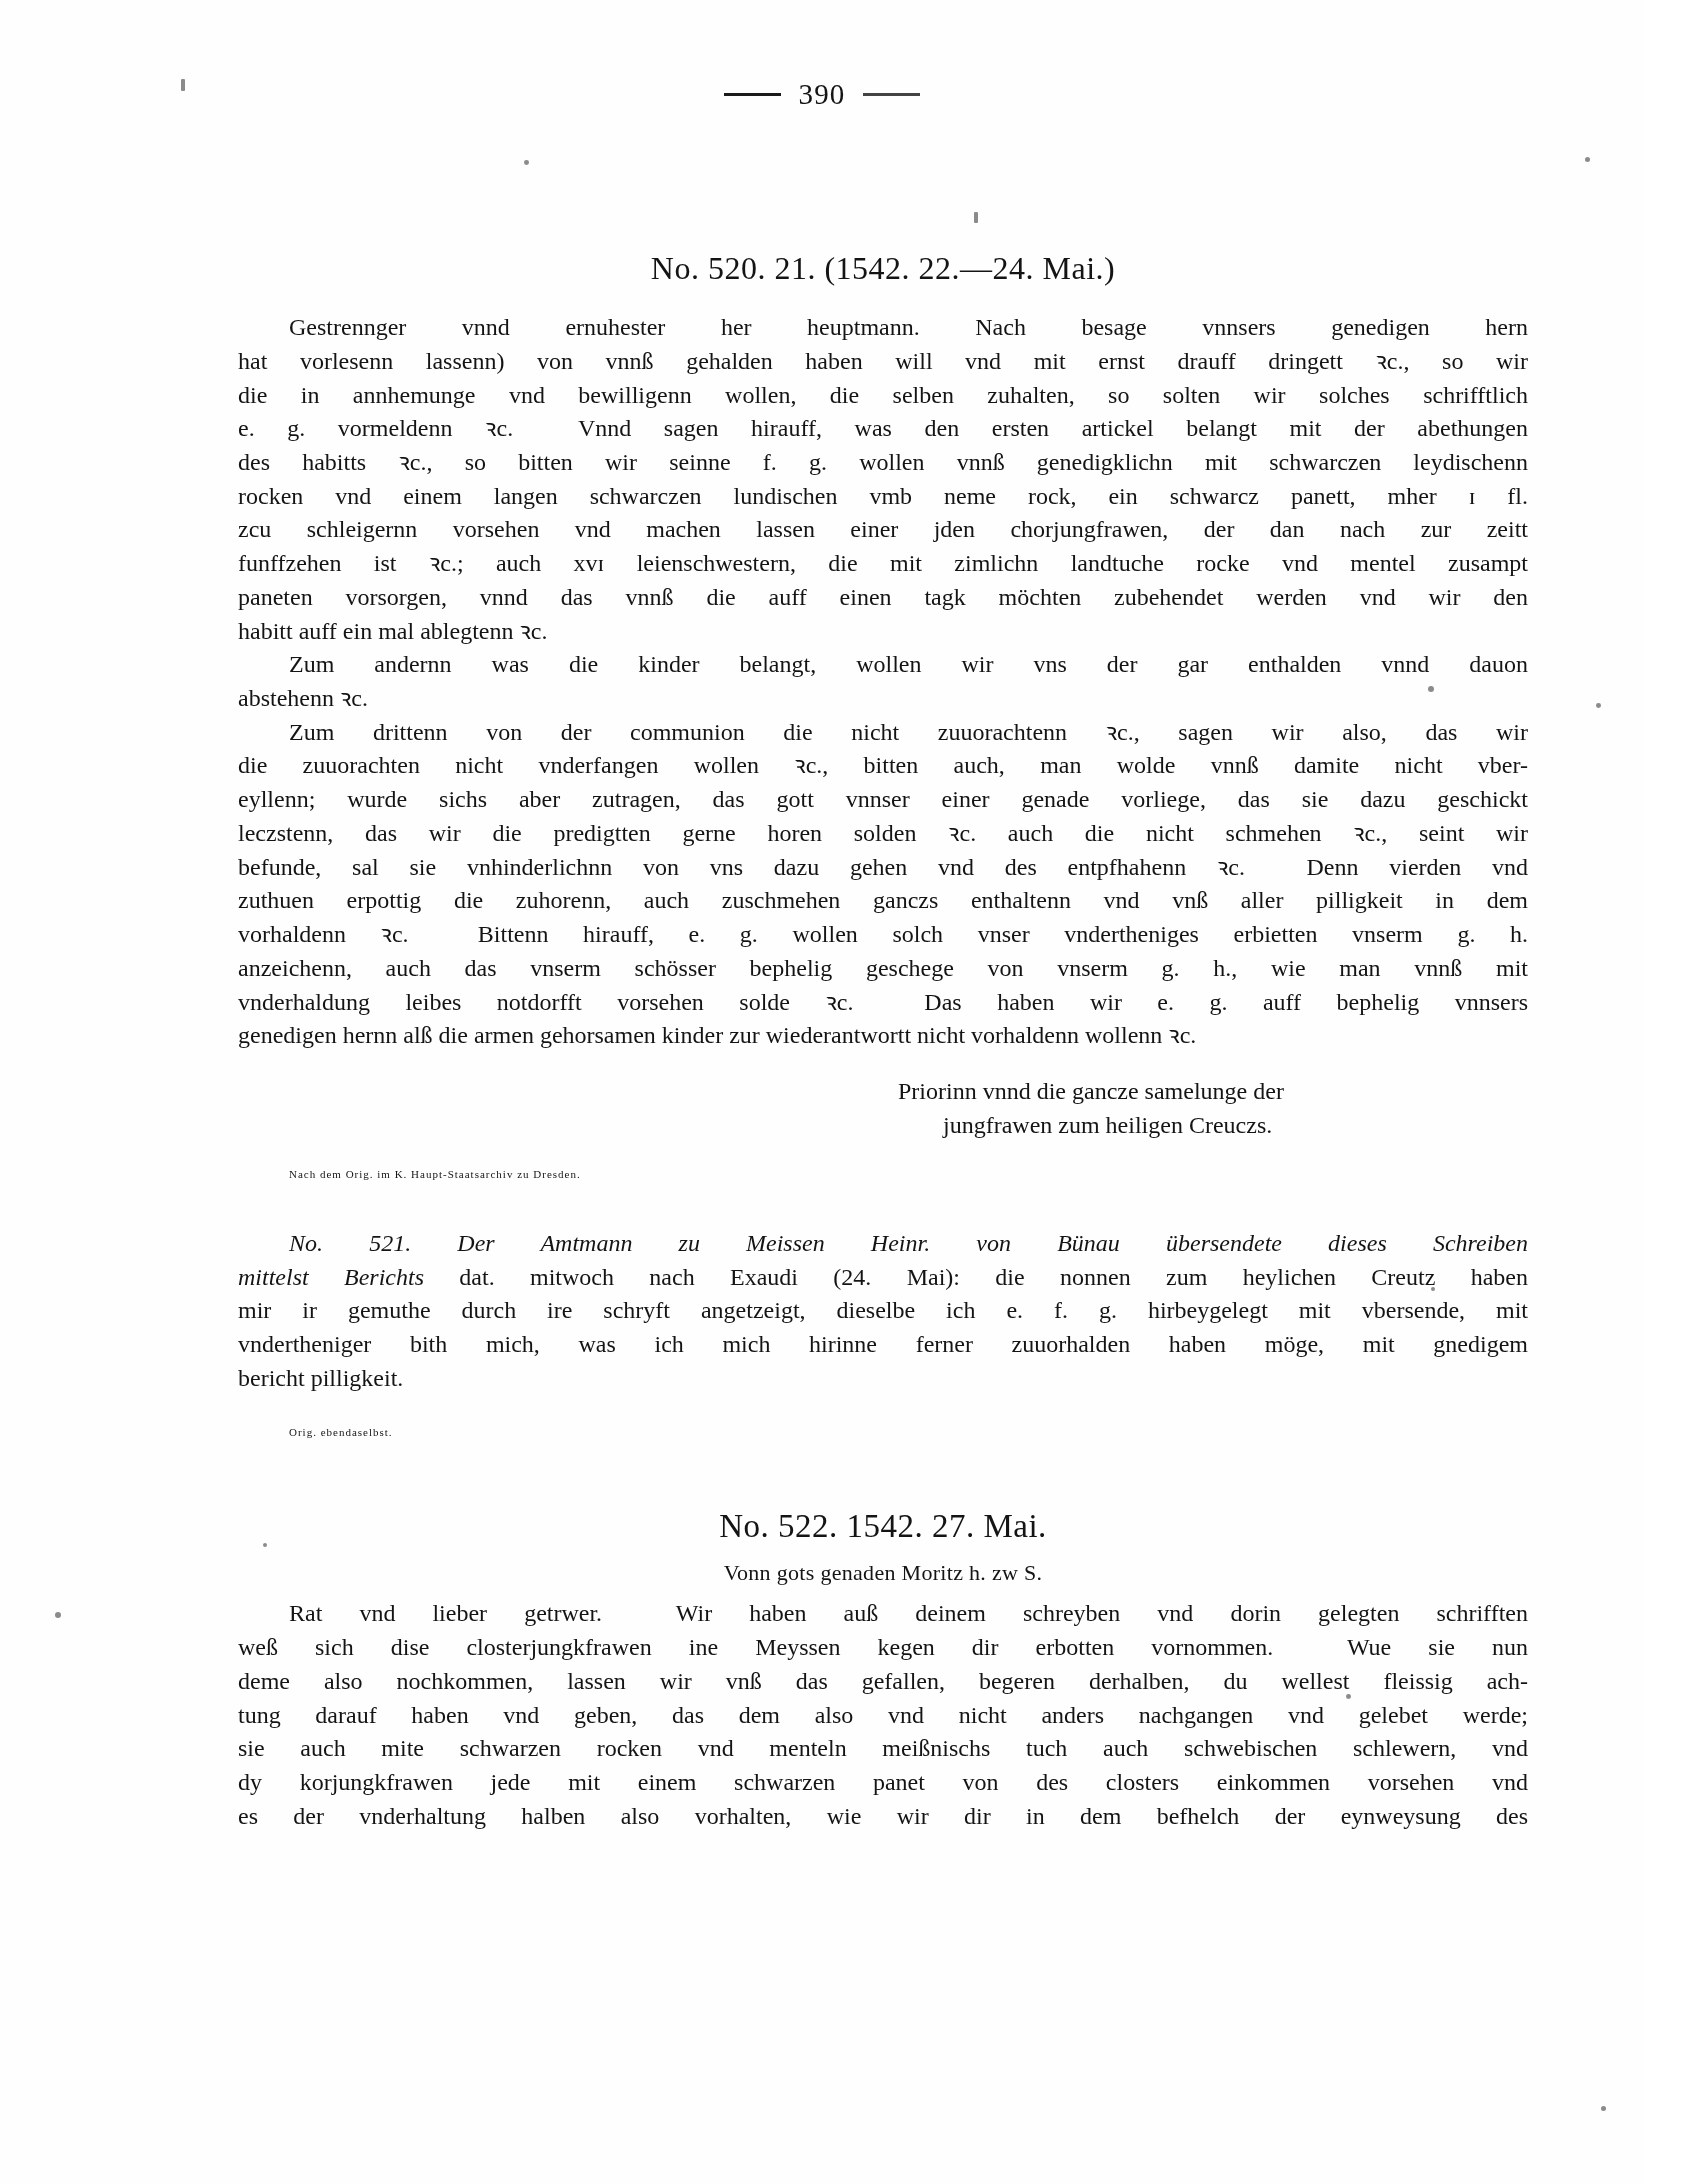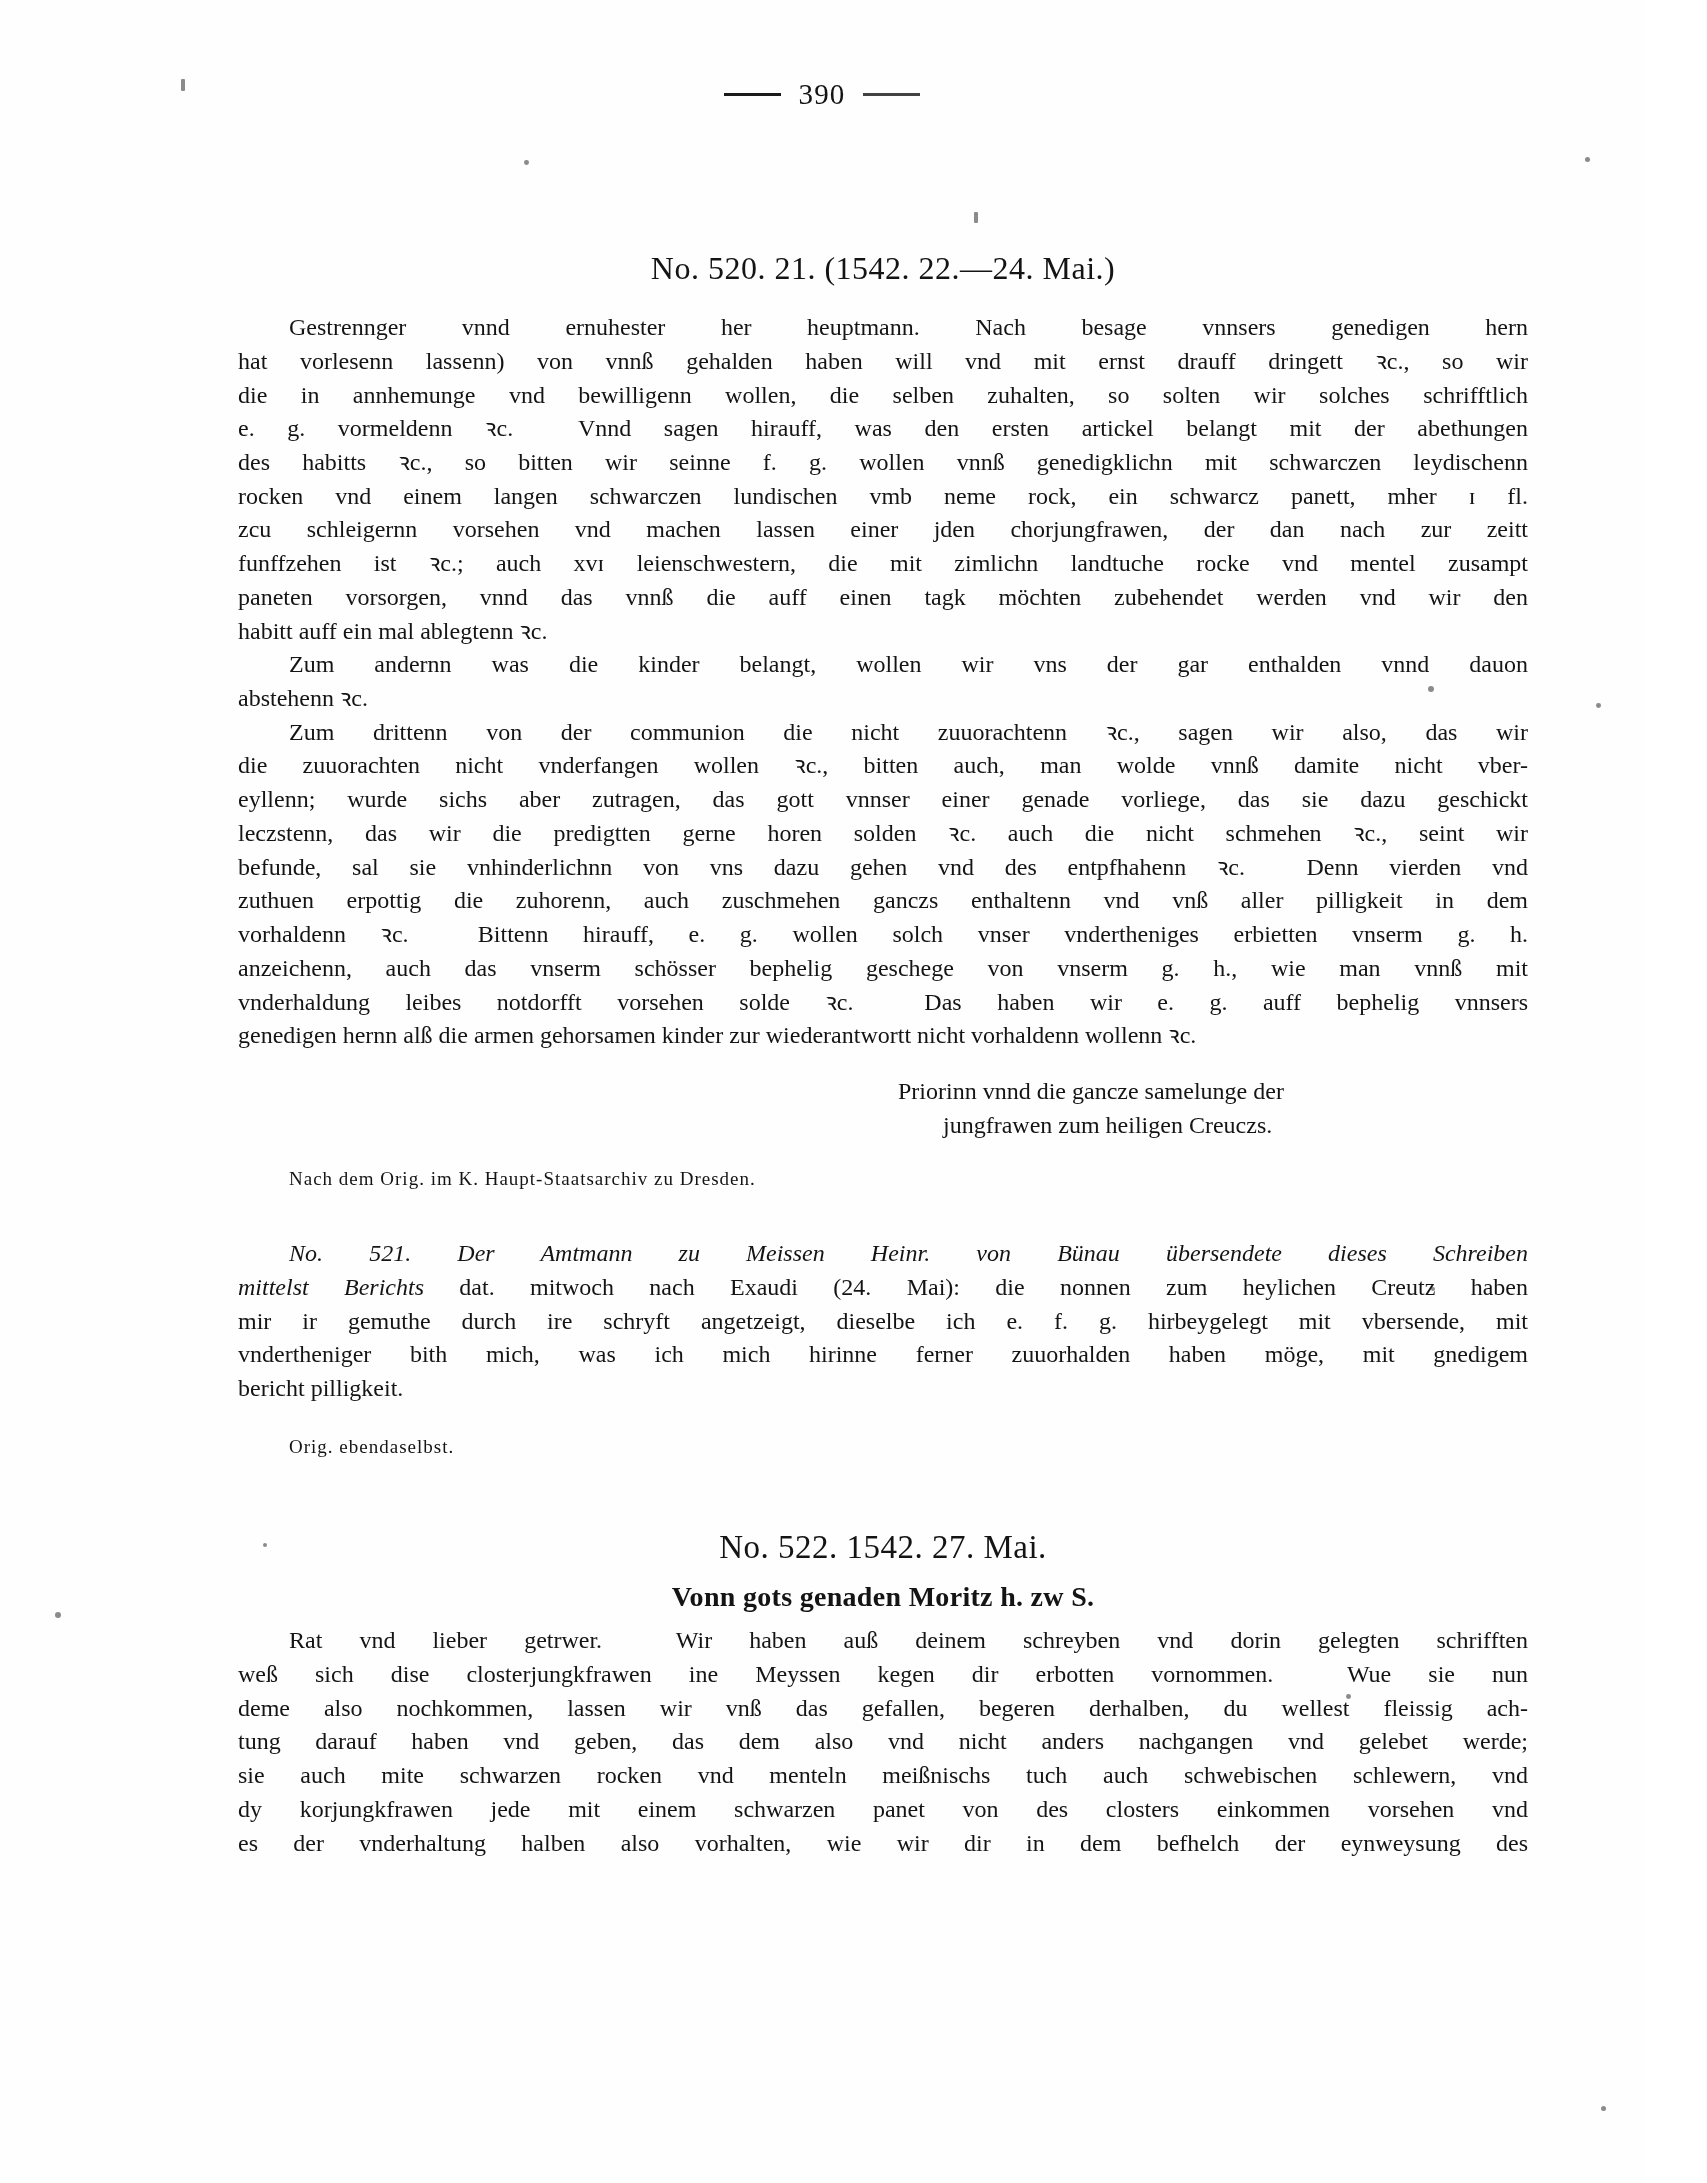--- a/index.html
+++ b/index.html
@@ -68,22 +68,22 @@
     margin: 0 0 23.4px 0;
     letter-spacing: 0.5px;
     line-height: 1.18;
   }
   h1.doc-head.second {
     margin-top: 68px;
     margin-bottom: 14px;
     font-size: 33px;
   }
   h2.sub-head {
-    font-size: 28px;
-    font-weight: bold;
+    font-size: 22px;
+    font-weight: normal;
     text-align: center;
     margin: 0 0 11.7px 0;
     letter-spacing: 0.3px;
   }
 
   
   p.lines {
     font-size: 24px;
     line-height: 1.405;
     margin: 0;
@@ -113,21 +113,21 @@
     padding-left: 660px;
   }
   .sig .l2 {
     display: block;
     text-align: left;
     padding-left: 705px;
   }
 
   .archive-note {
     margin-top: 24.5px;
-    font-size: 19px;
+    font-size: 11px;
     letter-spacing: 1px;
     padding-left: 51px;
     line-height: 1.3;
   }
   .archive-note.second {
     margin-top: 29px;
   }
 
   .regest {
     margin-top: 46px;

